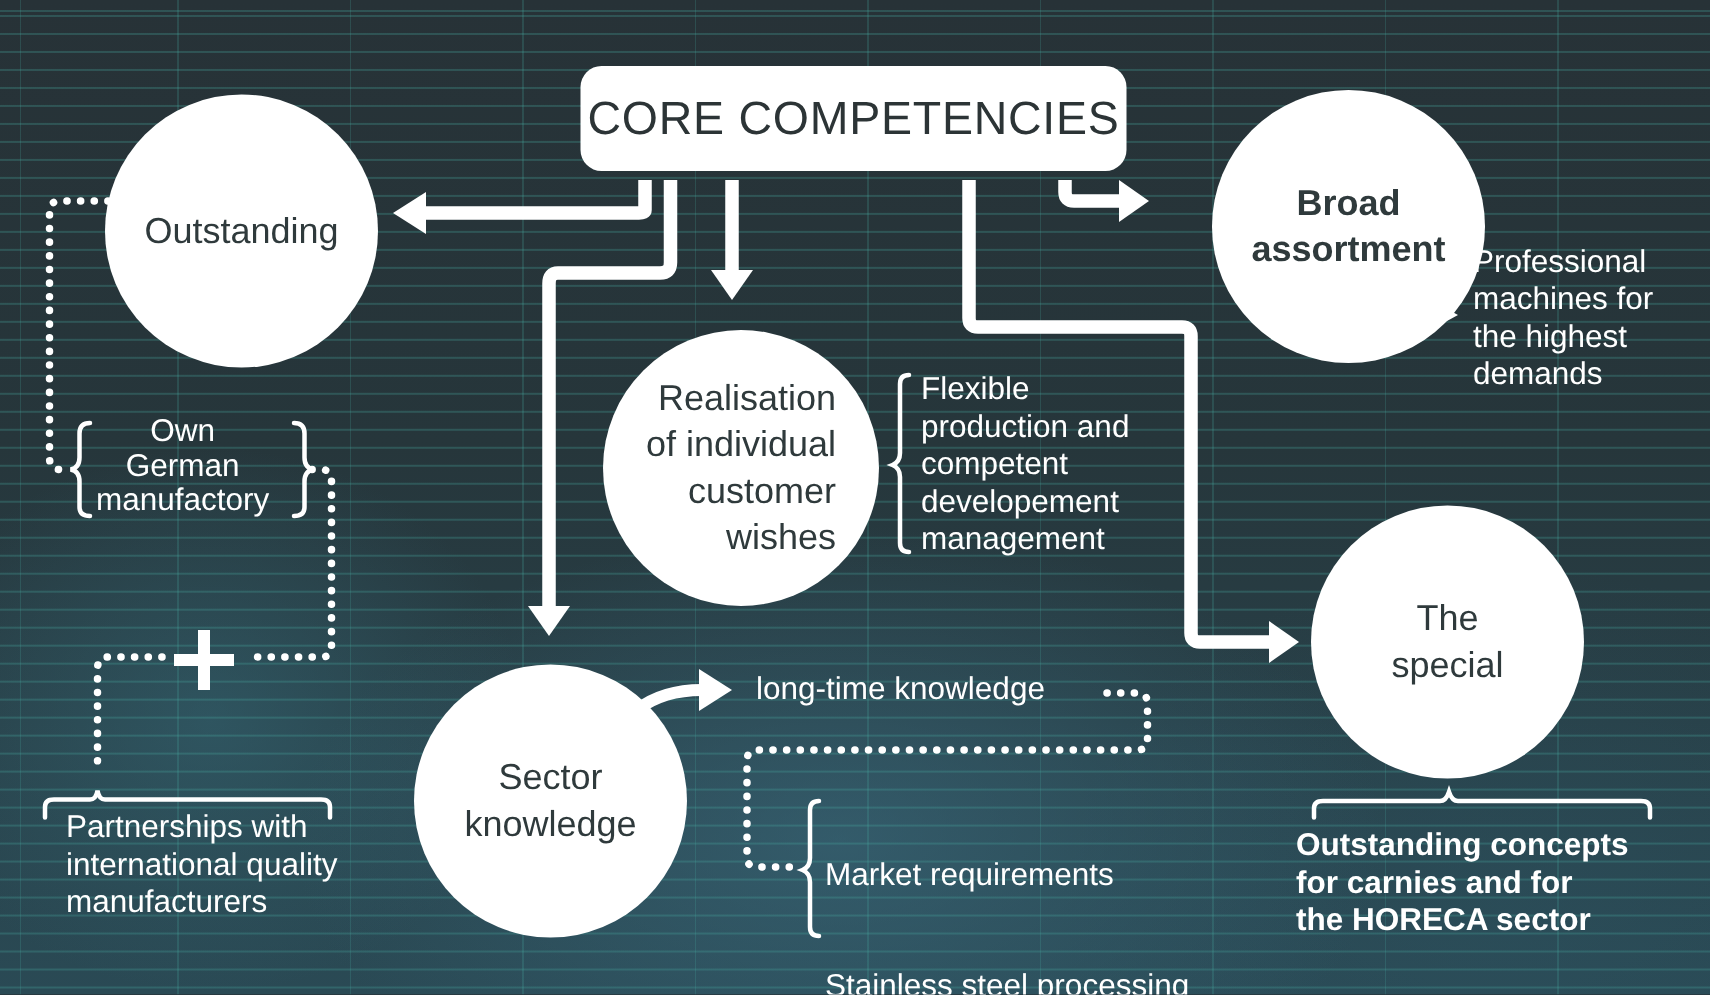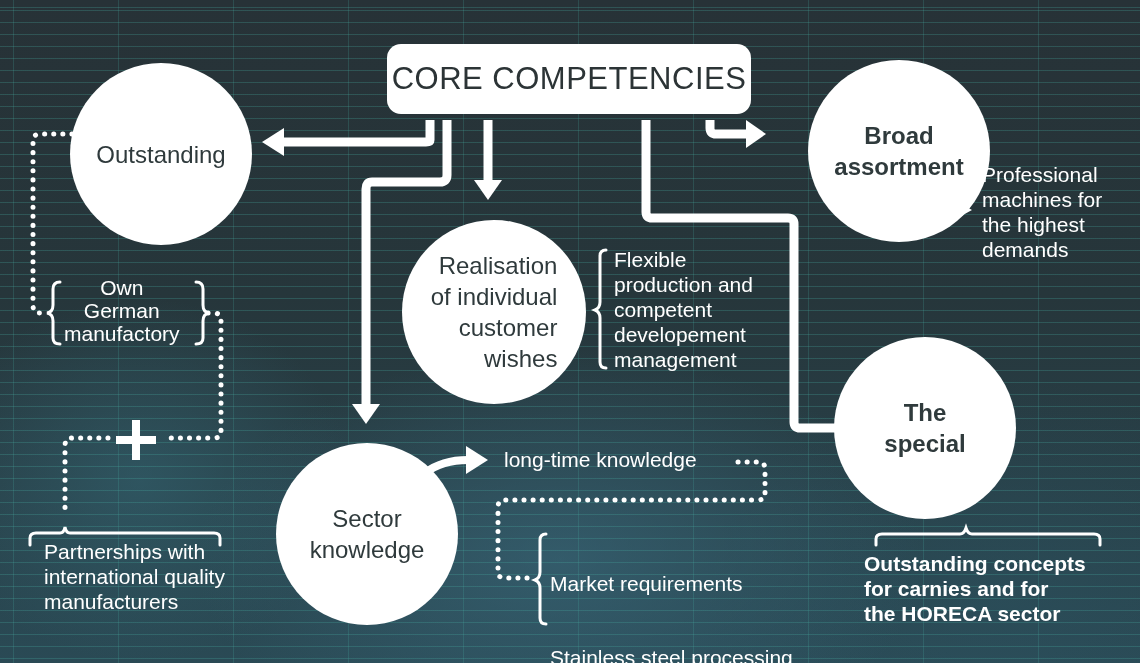--- a/index.html
+++ b/index.html
@@ -112,21 +112,21 @@
 of individual
 customer
 wishes</span>
 </div>
 
 <div class="circle" style="left:276px; top:443px; width:182px; height:182px;">
   <span>Sector
 knowledge</span>
 </div>
 
-<div class="circle" style="left:834px; top:337px; width:182px; height:182px;font-weight:bold;">
+<div class="circle" style="left:874px; top:337px; width:182px; height:182px;">
   <span>The
 special</span>
 </div>
 
 <div class="note" style="left:64px; top:276px; line-height:23px;text-align:center;">Own
 German
 manufactory</div>
 
 <div class="plus"></div>
 

